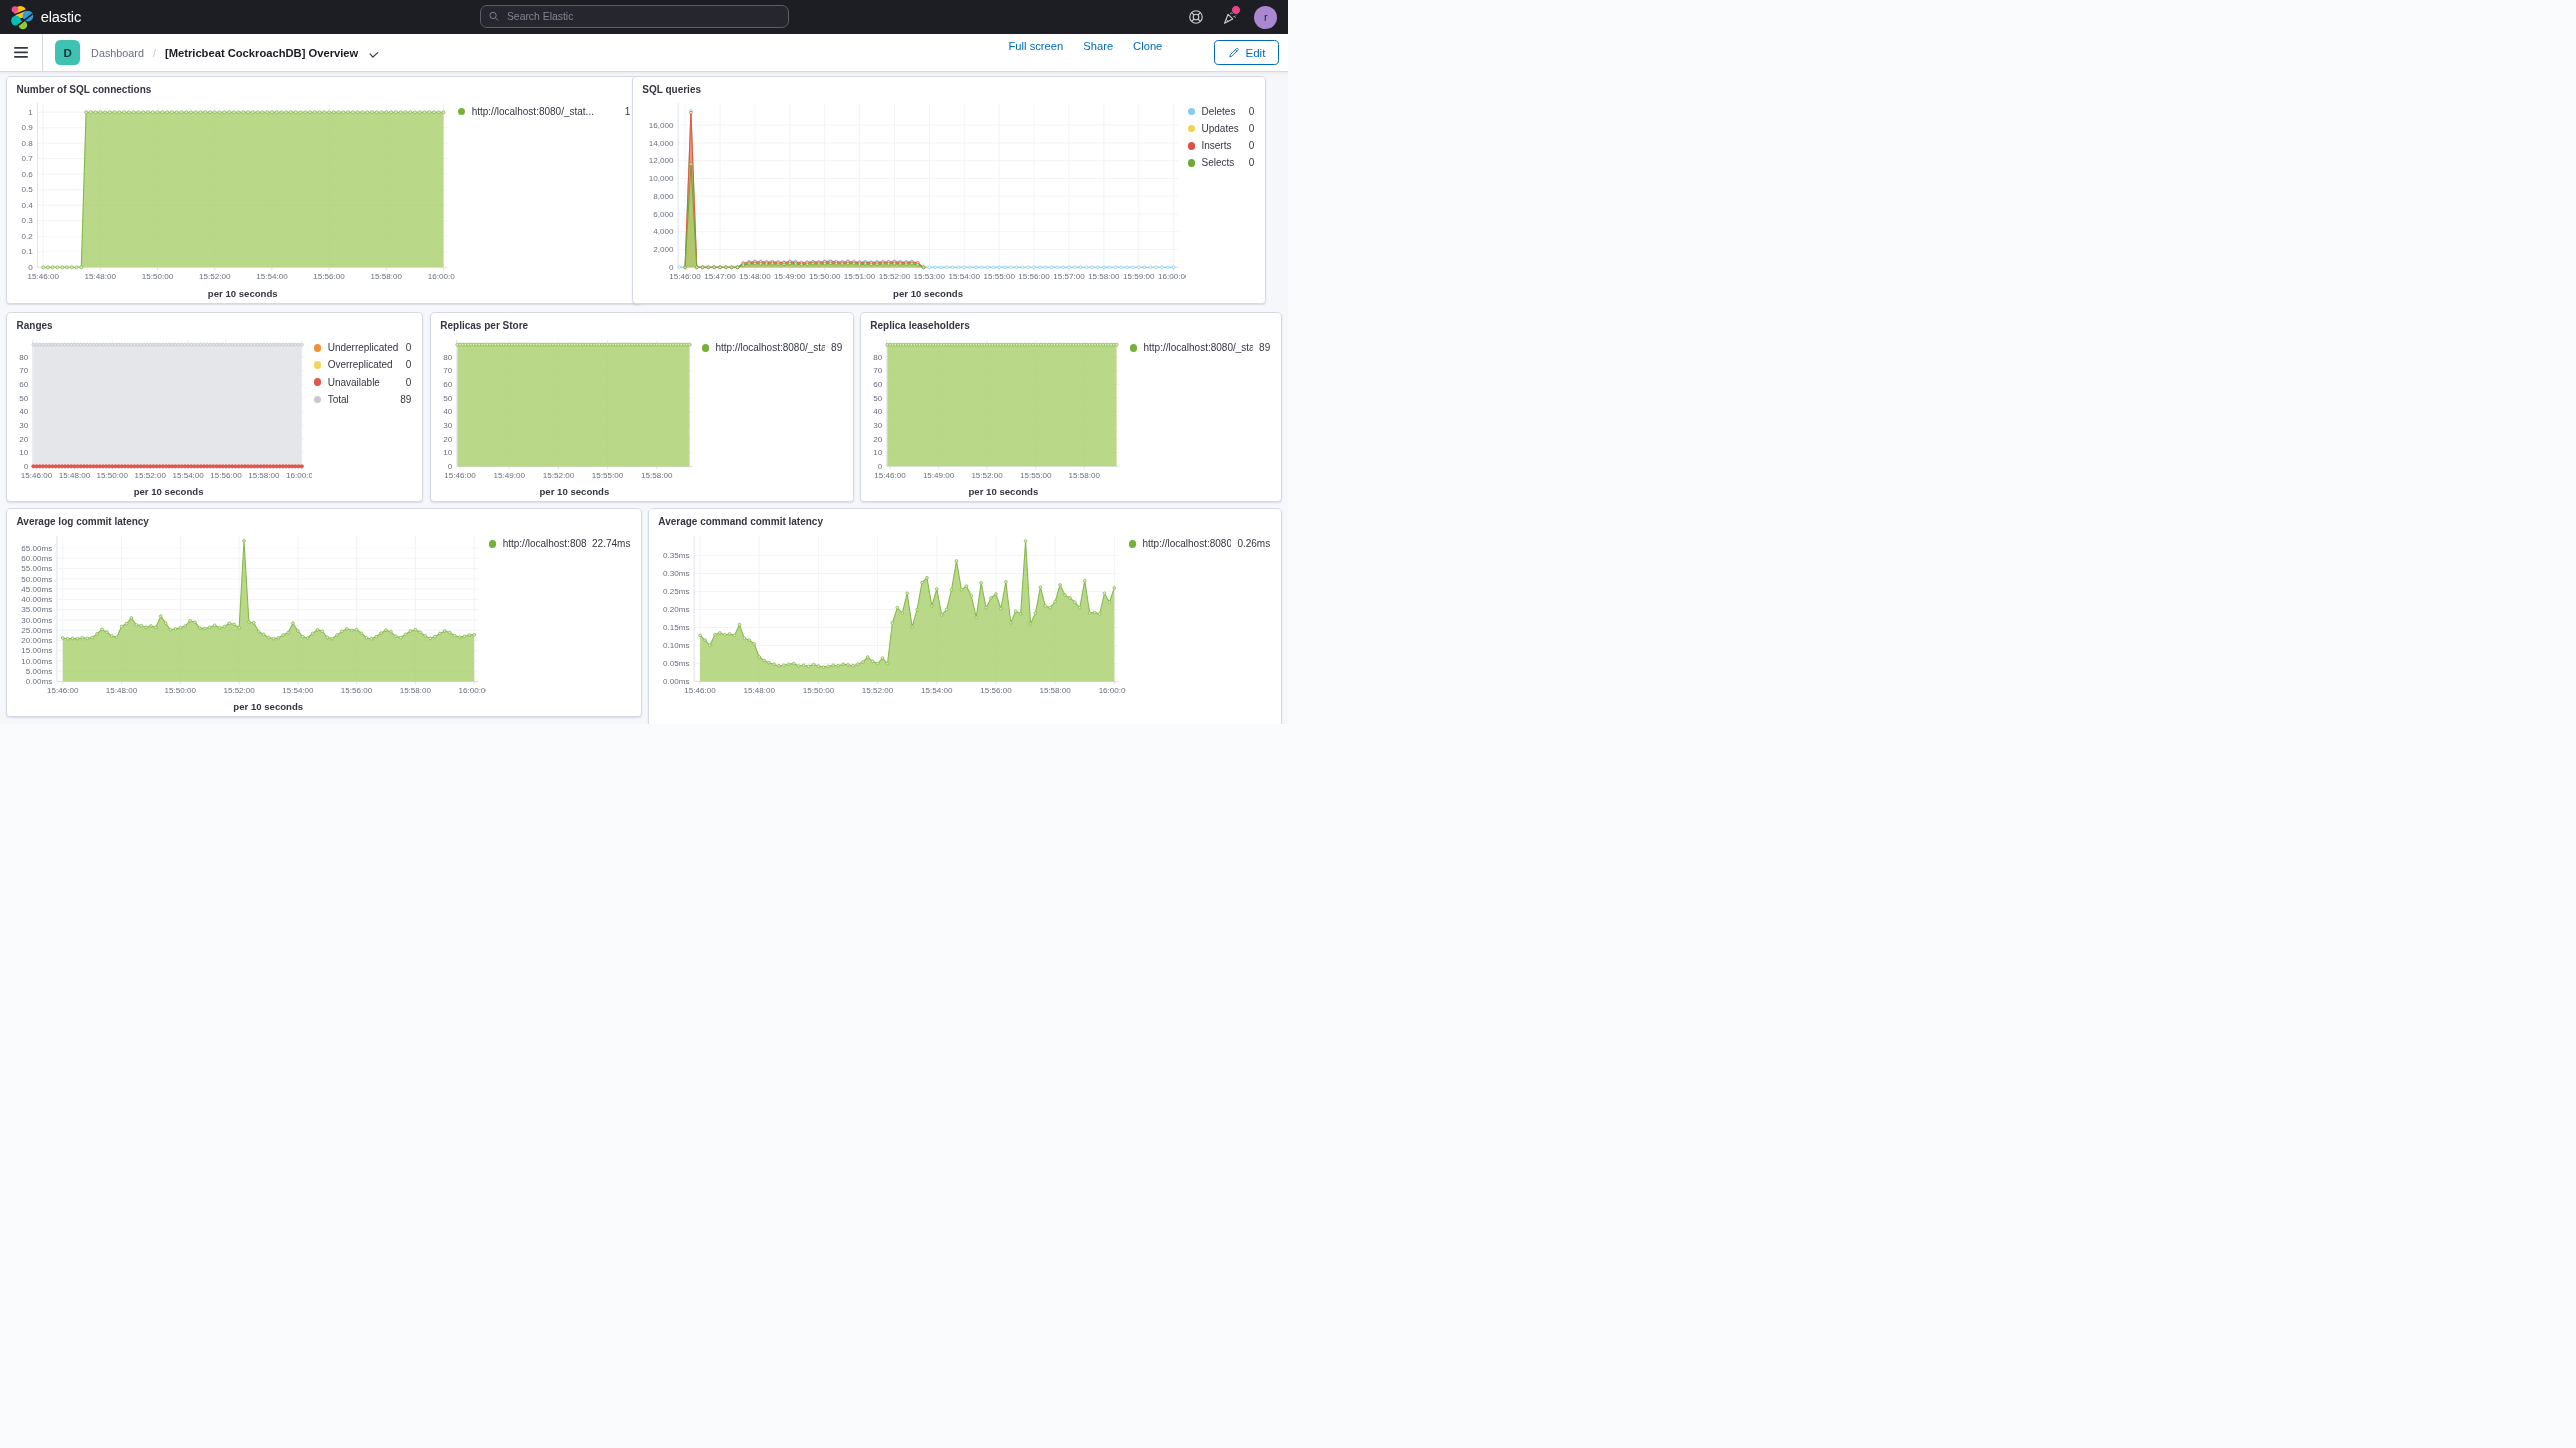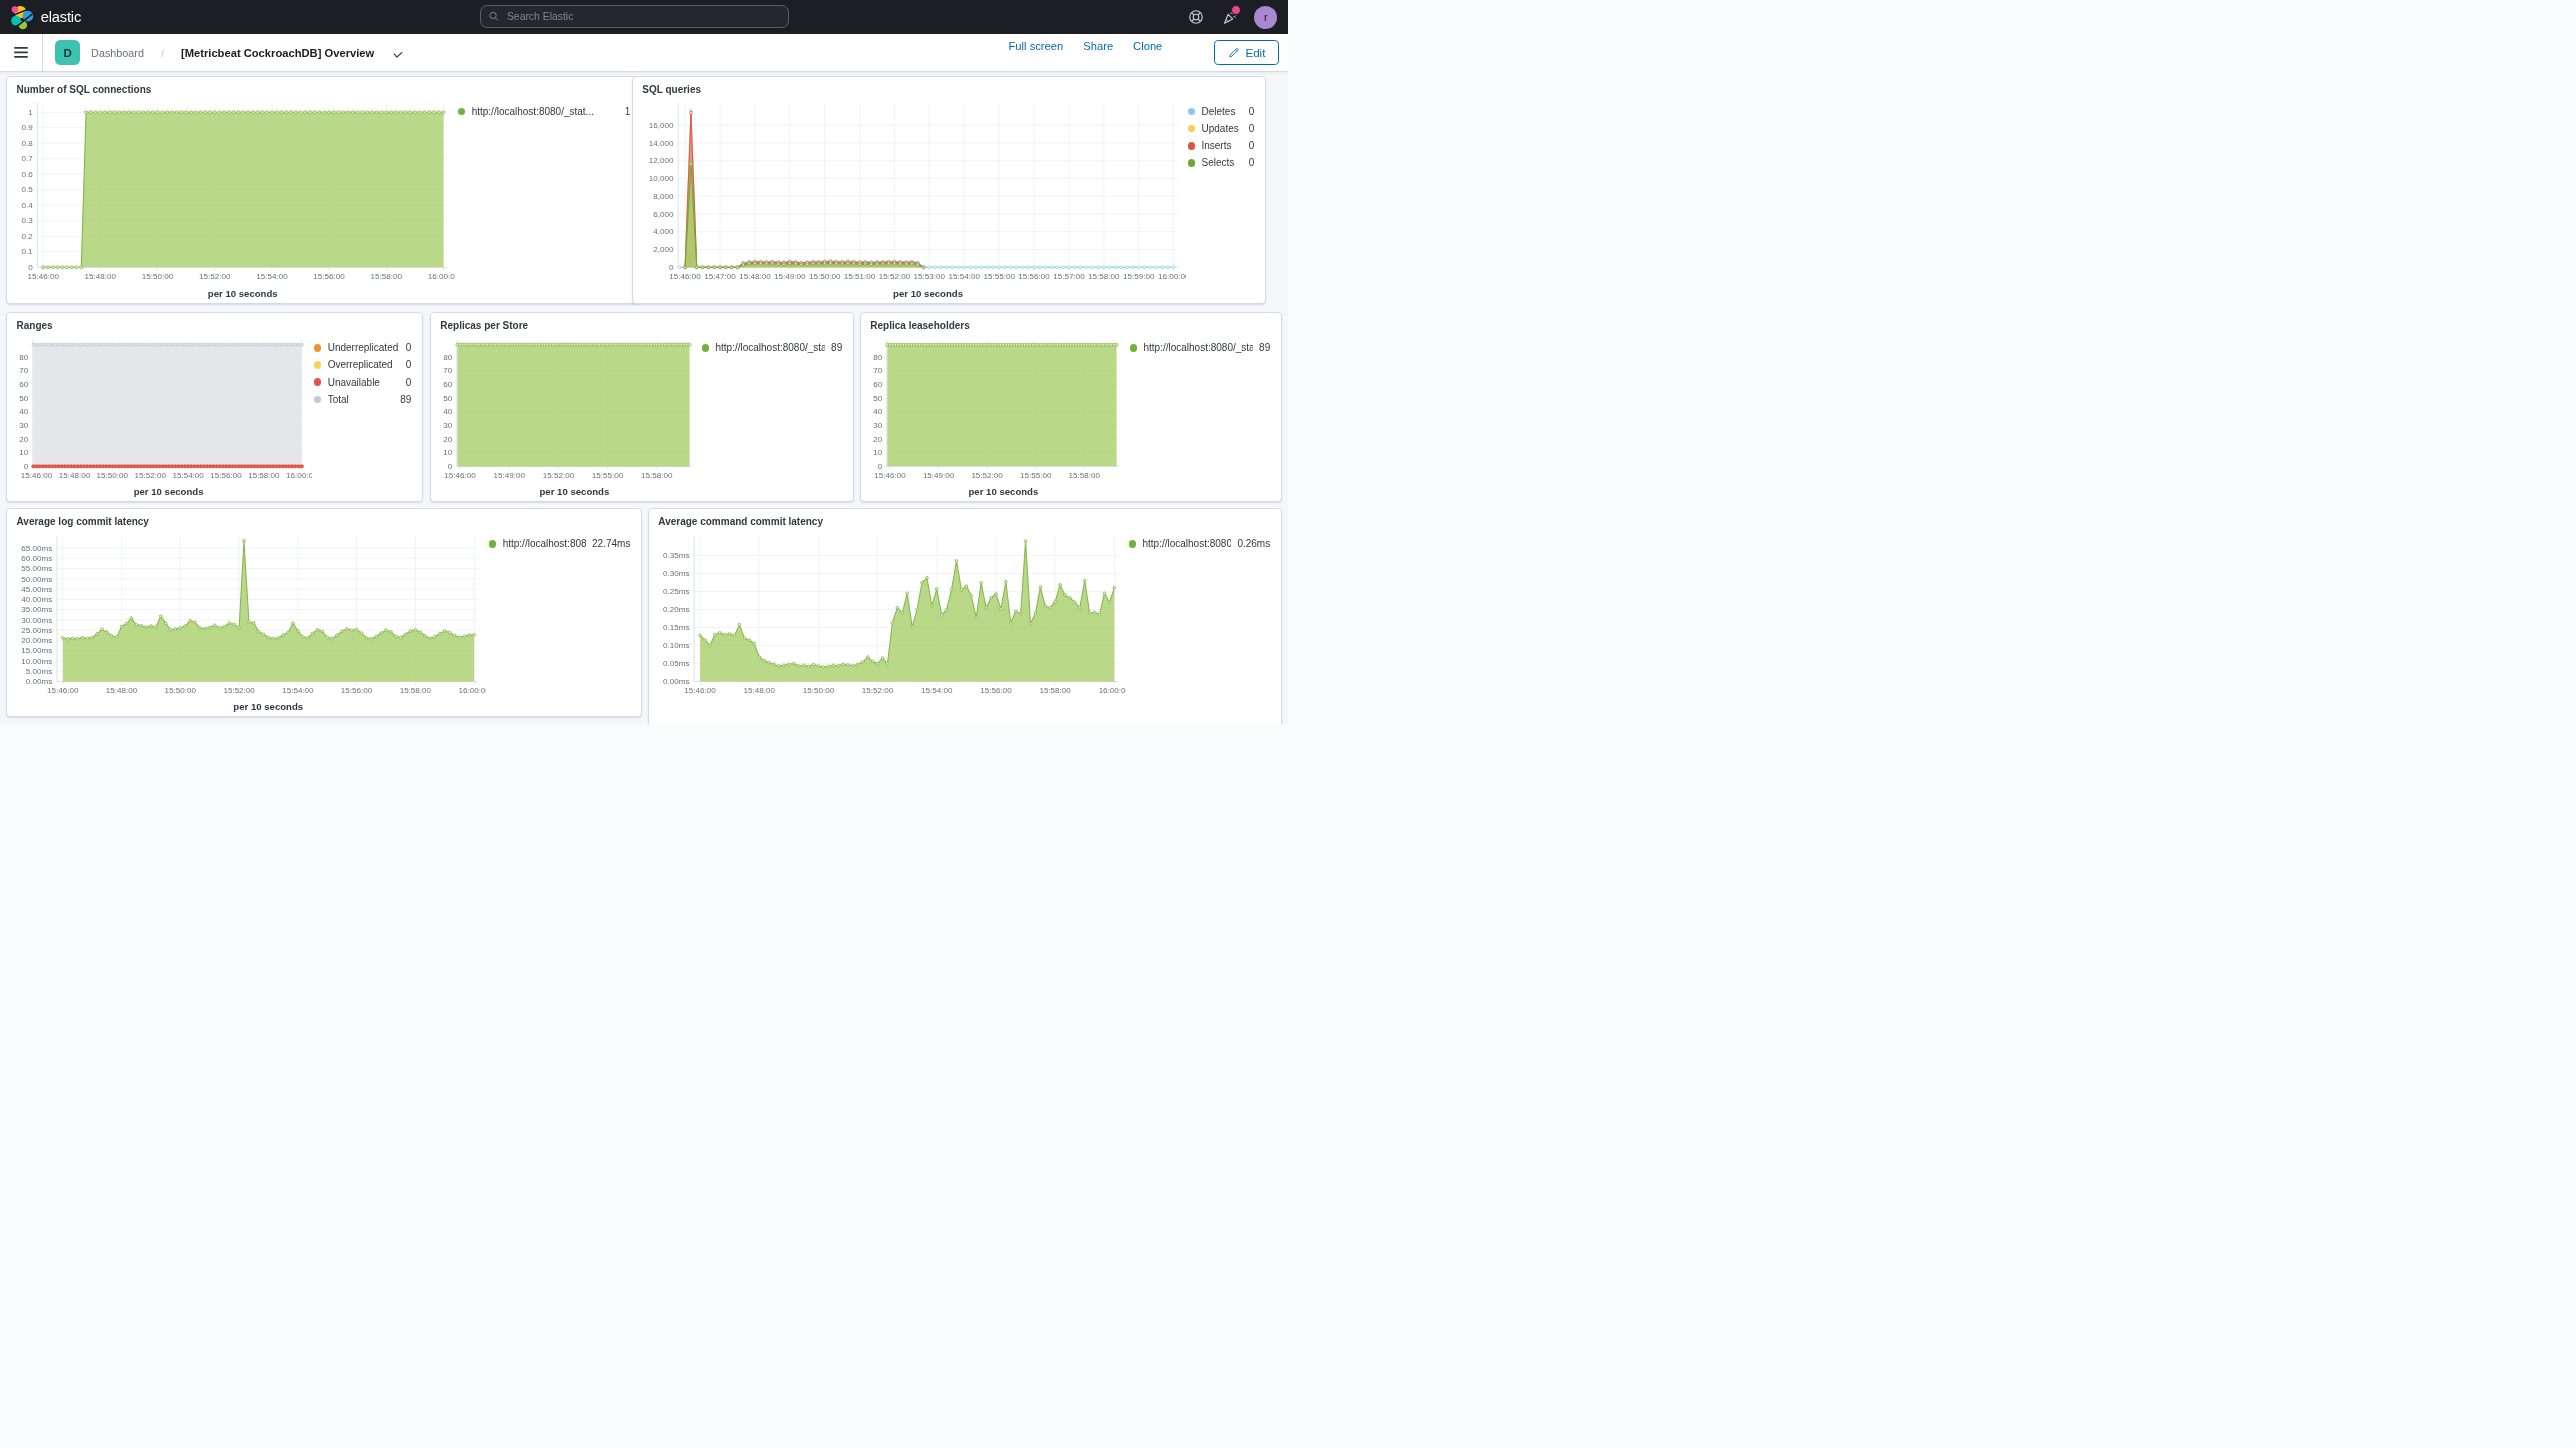--- a/index.html
+++ b/index.html
@@ -15,21 +15,21 @@
   .searchbox input::placeholder{color:#81858f;}
   .top-right{margin-left:auto;display:flex;align-items:center;gap:15.4px;}
   .icon-btn{position:relative;width:18.5px;height:18.5px;display:flex;align-items:center;justify-content:center;cursor:pointer;}
   .badge-dot{position:absolute;top:-3.1px;right:-2.3px;width:8.5px;height:8.5px;border-radius:50%;background:#e7468b;border:1.5px solid #1d1e24;}
   .avatar{width:23px;height:23px;border-radius:50%;background:#a987d1;color:#1d1e24;font-size:10.8px;display:flex;align-items:center;justify-content:center;cursor:pointer;}
 
   
   .subbar{position:absolute;top:34px;left:0;right:0;height:37px;background:#fff;border-bottom:0.8px solid #d3dae6;display:flex;align-items:center;z-index:20;}
   .menu-btn{width:43px;height:37px;display:flex;align-items:center;justify-content:center;border-right:0.8px solid #d3dae6;cursor:pointer;box-sizing:border-box;}
   .space-avatar{width:25px;height:25px;border-radius:5.4px;background:#3ec3b3;color:#22343c;font-weight:700;font-size:11.6px;display:flex;align-items:center;justify-content:center;margin:0 10.8px 0 12.3px;cursor:pointer;}
-  .crumbs{display:flex;align-items:flex-end;gap:17px;font-size:10.8px;}
+  .crumbs{display:flex;align-items:flex-end;gap:9px;font-size:10.8px;}
   .crumb-root{color:#69707d;cursor:pointer;}
   .crumb-sep{color:#c4c9d1;}
   .crumb-title{color:#1a1c21;font-weight:600;font-size:11.2px;}
   .crumb-caret{margin-left:1.5px;cursor:pointer;display:flex;align-items:center;}
   .sub-actions{margin-left:auto;display:flex;align-items:flex-start;gap:20px;padding-right:9.3px;}
   .txt-btn{color:#006bb4;font-size:11.2px;font-weight:500;cursor:pointer;white-space:nowrap;}
   .edit-btn{display:flex;align-items:center;gap:6.2px;color:#006bb4;font-size:11.6px;font-weight:500;border:0.8px solid #006bb4;border-radius:4.6px;height:25px;padding:0 12.3px;cursor:pointer;background:#fff;margin-left:32px;}
 
   
   .dash{position:absolute;top:71px;left:0;right:0;bottom:0;background:#f5f7fa;box-shadow:inset 0 5.4px 5.4px -5.4px rgba(0,0,0,.15);}

